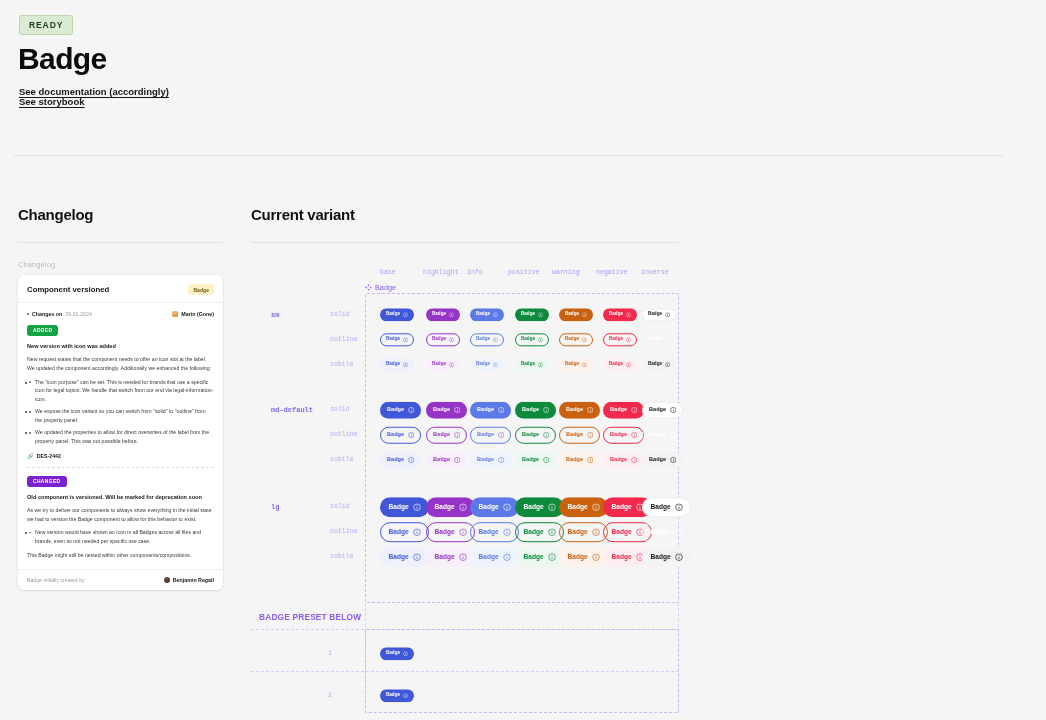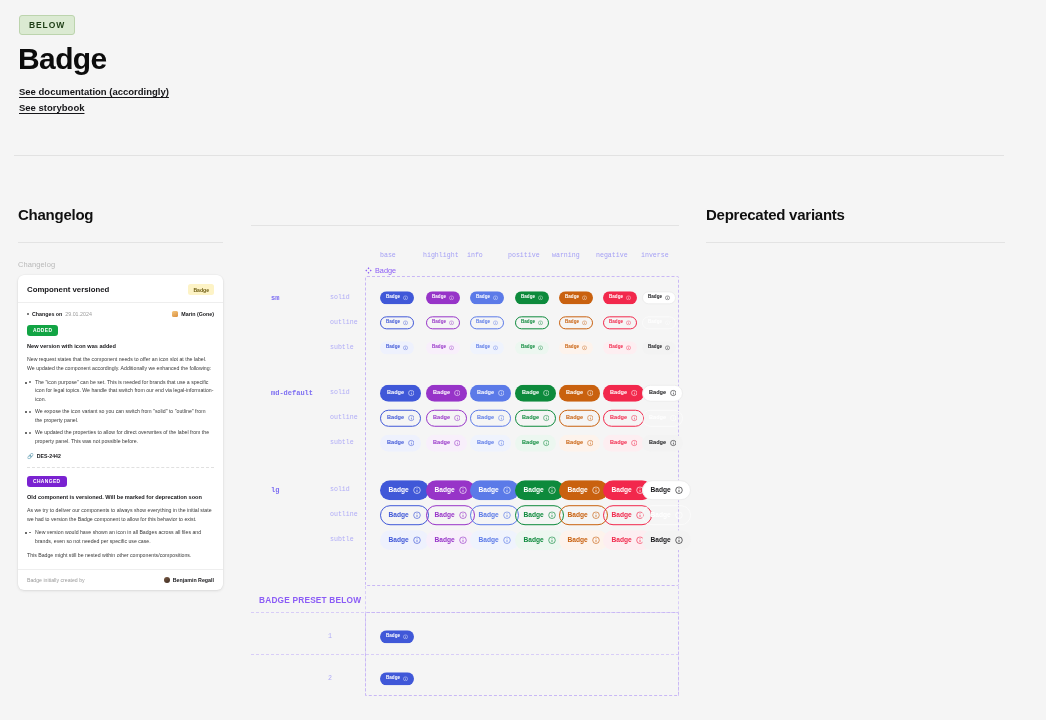--- a/index.html
+++ b/index.html
@@ -25,21 +25,21 @@
     position: absolute; left: 18px; top: 42px;
     font-size: 30px; font-weight: 700; letter-spacing: -.6px; color: #0c0c0c;
   }
   .doc-link {
     position: absolute; left: 19px;
     font-size: 9.5px; font-weight: 700; color: #17171a;
     text-decoration: underline; text-underline-offset: 2px;
     cursor: pointer;
   }
   .doc-link.l1 { top: 86px; }
-  .doc-link.l2 { top: 102px; }
+  .doc-link.l2 { top: 96px; }
 
   .top-rule {
     position: absolute; left: 14px; top: 155px; width: 990px; height: 1px;
     background: #e2e2e2;
   }
 
   
   .col { position: absolute; top: 206px; }
   .col-changelog { left: 18px;  width: 205px; }
   .col-current   { left: 251px; width: 428px; }
@@ -177,21 +177,21 @@
   .badge.outline { background: transparent; }
   .badge.subtle { border: 1px solid transparent; }
 
   .deprec-body { margin-top: 17px; }
 </style>
 </head>
 <body>
 
 <div class="page">
 
-  <div class="status-chip">BELOW</div>
+  <div class="status-chip">READY</div>
   <div class="page-title">Badge</div>
   <a class="doc-link l1">See documentation (accordingly)</a>
   <a class="doc-link l2">See storybook</a>
   <div class="top-rule"></div>
 
   <div class="col col-changelog">
     <div class="col-title">Changelog</div>
     <div class="col-rule"></div>
     <div class="section-label">Changelog</div>
 
@@ -245,20 +245,21 @@
         <div class="cl-foot-left">Badge initially created by</div>
         <div class="cl-foot-right">
           <span class="cl-avatar dark"></span>
           <span>Benjamin Regall</span>
         </div>
       </div>
     </div>
   </div>
 
   <div class="col col-current">
+    <div class="col-title">Current variant</div>
     <div class="col-rule"></div>
 
     <div class="matrix" id="matrix">
       <div class="comp-label">
         <span class="diamond-ico">
           <svg viewBox="0 0 12 12" width="7" height="7">
             <path d="M6 0.6 7.6 2.2 6 3.8 4.4 2.2z M2.2 4.4 3.8 6 2.2 7.6 0.6 6z M9.8 4.4 11.4 6 9.8 7.6 8.2 6z M6 8.2 7.6 9.8 6 11.4 4.4 9.8z" fill="#8b5cf6"></path>
           </svg>
         </span>
         <span>Badge</span>
@@ -937,19 +938,14 @@
             <svg viewBox="0 0 16 16" fill="none">
               <circle cx="8" cy="8" r="6.6" stroke="#ffffff" stroke-width="1.3"></circle>
               <rect x="7.3" y="6.8" width="1.4" height="5" rx=".7" fill="#ffffff"></rect>
               <rect x="7.3" y="4.1" width="1.4" height="1.7" rx=".7" fill="#ffffff"></rect>
             </svg>
           </span>
         </div>
       </div>
   </div>
 
-  <div class="col col-deprec">
-    <div class="col-title">Deprecated variants</div>
-    <div class="col-rule"></div>
-    <div class="deprec-body"></div>
-  </div>
 
 </div>
 
 </body></html>

